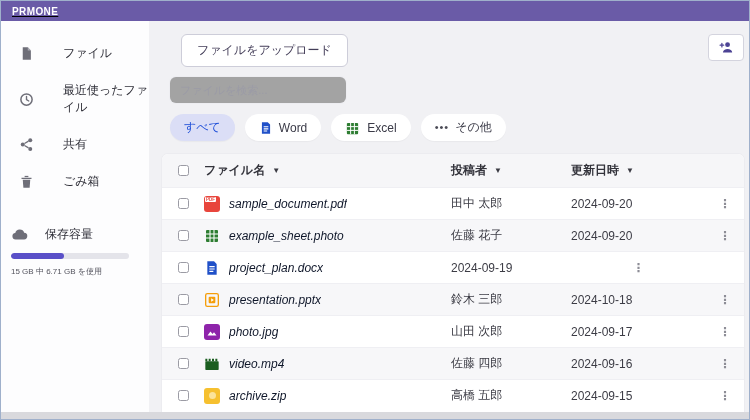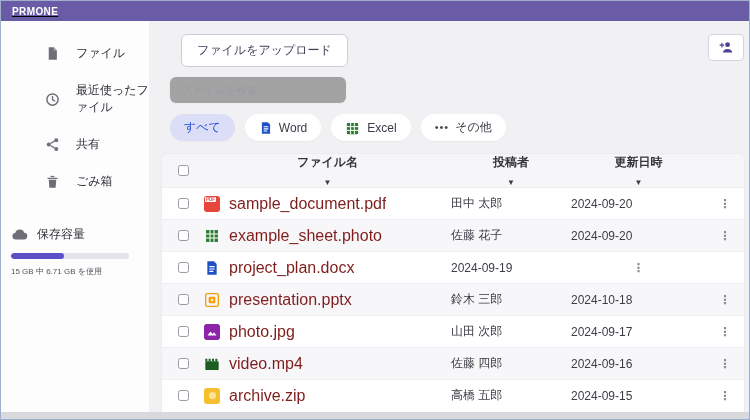--- a/index.html
+++ b/index.html
@@ -10,25 +10,25 @@
   
   .topbar { height:20px; background:#6a5ba7; display:flex; align-items:center; padding-left:11px; flex:none;text-decoration:underline; }
   .brand { color:#ffffff; font-size:10px; font-weight:700; letter-spacing:.4px; }
 
   
   .body { flex:1; display:flex; min-height:0; }
   .bottom-strip { height:7px; background:#d9d9dd; flex:none; }
 
   
   .sidebar { width:148px; background:#fdfdfe; flex:none; padding-top:14px; }
-  .nav-item { display:flex; align-items:center; gap:16px; padding:10px 0 10px 18px; cursor:pointer;margin-left:26px; }
+  .nav-item { display:flex; align-items:center; gap:29px; padding:10px 0 10px 18px; cursor:pointer; }
   .nav-item .nicon { width:15px; height:15px; flex:none; display:flex; }
   .nav-item .nlabel { font-size:12px; color:#2f2f38; }
   .storage { padding:26px 14px 0 10px; }
-  .storage-head { display:flex; align-items:center; gap:9px; }
+  .storage-head { display:flex; align-items:center; gap:17px; }
   .storage-head .nicon { width:17px; height:17px; display:flex; }
   .storage-label { font-size:12px; color:#2f2f38; }
   .progress-track { margin-top:10px; width:118px; height:6px; background:#e4e4ea; border-radius:3px; overflow:hidden; }
   .progress-fill { height:100%; background:#5a50c8; border-radius:3px; }
   .storage-caption { margin-top:7px; font-size:8px; color:#54545e; }
 
   
   .main { flex:1; padding:13px 5px 0 13px; display:flex; flex-direction:column; min-width:0; }
   .toolbar-row { display:flex; align-items:flex-start; justify-content:space-between; margin-left:8px;padding-left:11px; }
   .upload-btn { background:#ffffff; border:1px solid #cdcdd9; border-radius:6px; padding:7px 15px; font-size:12px; color:#433d58; cursor:pointer; font-family:inherit; }
@@ -40,28 +40,28 @@
   .chip { height:27px; display:flex; align-items:center; gap:6px; padding:0 14px; border-radius:14px; background:#ffffff; font-size:12px; color:#3a3a47; cursor:pointer; box-shadow:0 1px 1px rgba(40,40,60,.04); }
   .chip.active { background:#dbdef6; color:#1d4ed8; }
   .chip .cicon { display:flex; width:14px; height:14px; }
   .chip .cicon.wide { width:16px; }
   .ellipsis-glyph { font-size:11px; color:#4a4a55; letter-spacing:1px; line-height:27px; }
 
   
   .card { margin-top:13px; background:#ffffff; border-radius:6px 6px 0 0; flex:1; overflow:hidden; box-shadow:0 0 0 1px #ececf0; }
   .trow { display:grid; grid-template-columns:42px 1fr 120px 135px 38px; align-items:center; }
   .thead { background:#f6f6f8; height:33px; }
-  .th { font-size:12px; font-weight:700; color:#33333b; display:flex; align-items:center; gap:7px; cursor:pointer;flex-direction:column; }
+  .th { font-size:12px; font-weight:700; color:#33333b; display:flex; align-items:center; gap:7px; cursor:pointer; }
   .sort-caret { font-size:8px; color:#3a3a42; }
   .datarow { height:32px; border-top:1px solid #efeff3; cursor:pointer; }
   .datarow.alt { background:#f7f7f9; }
   .cell-check { display:flex; justify-content:center; }
   .checkbox { width:11px; height:11px; border:1.4px solid #9b9ba4; border-radius:2.5px; background:#fff; cursor:pointer; }
   .cell-name { display:flex; align-items:center; gap:9px; min-width:0; }
-  .fname { font-size:16px; color:#7f1d1d; white-space:nowrap; overflow:hidden; text-overflow:ellipsis; }
+  .fname { font-size:12px; color:#0f172a; white-space:nowrap; overflow:hidden; text-overflow:ellipsis;font-style:italic; }
   .cell-text { font-size:12px; color:#3c3c45; }
   .cell-kebab { display:flex; justify-content:center; }
   .kebab { color:#8d8d96; font-size:12px; line-height:12px; letter-spacing:0; cursor:pointer; font-weight:700; }
 
   
   .ficon { width:16px; height:16px; flex:none; display:flex; align-items:center; justify-content:center; border-radius:3px; position:relative; }
   .ficon.pdf { background:#e8453c; }
   .ficon.pdf .pdf-tag { position:absolute; top:1px; left:1px; background:#fff; color:#e8453c; font-size:4.5px; font-weight:700; padding:0 1px; border-radius:1px; line-height:5.5px; }
   .ficon.jpg { background:#8e24aa; }
   .ficon.zip { background:#f6c02f; }

